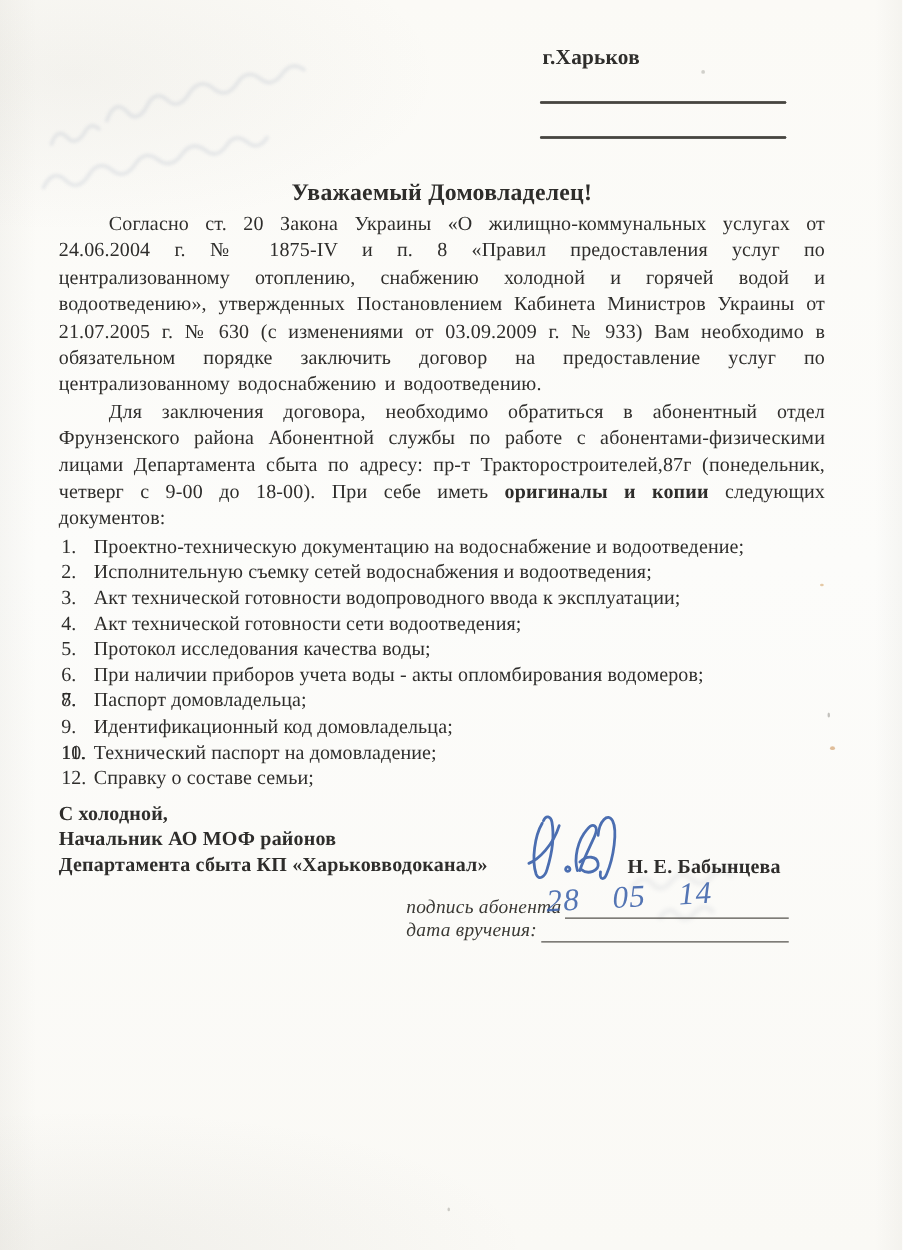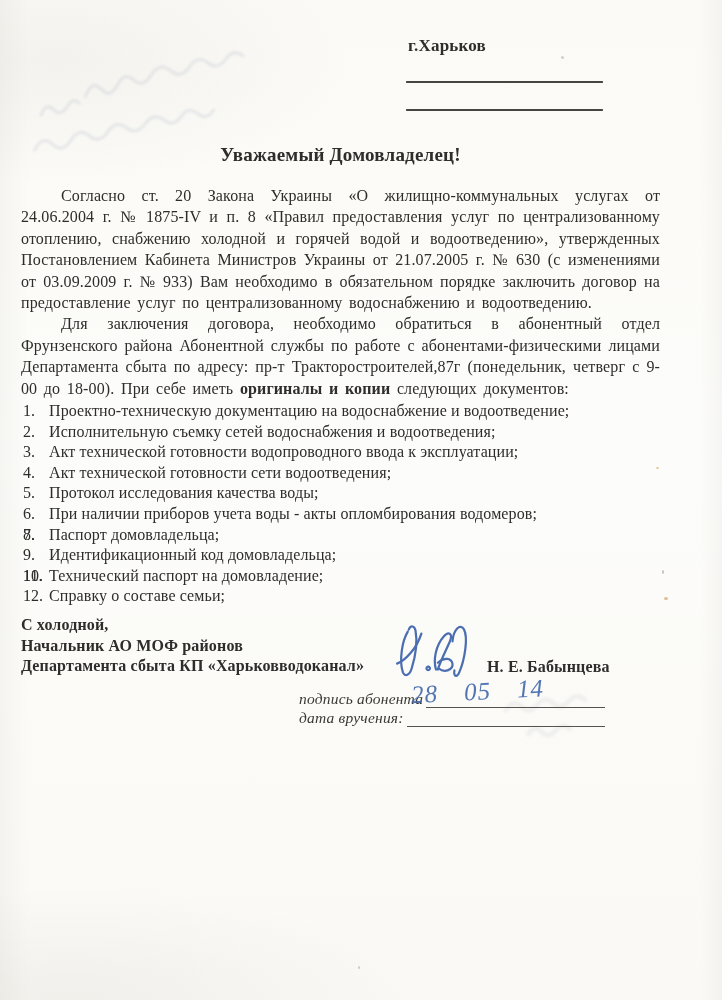--- a/index.html
+++ b/index.html
@@ -17,21 +17,21 @@
   }
   .page::before{
     content:"";position:absolute;inset:0;pointer-events:none;
     background:
       radial-gradient(420px 180px at 8% 6%, rgba(140,135,120,.07), rgba(140,135,120,0) 70%),
       radial-gradient(500px 160px at 10% 100%, rgba(130,125,110,.08), rgba(130,125,110,0) 70%),
       linear-gradient(90deg, rgba(120,115,100,.05), rgba(120,115,100,0) 4%, rgba(120,115,100,0) 97%, rgba(120,115,100,.05));
   }
   .content{
     position:relative;
-    padding:36px 62px 0 21px;
+    padding:36px 62px 0 47px;
   }
   .city{
     margin-left:387px;
     font-weight:bold;
     font-size:17px;line-height:20px;
     letter-spacing:.2px;
   }
   .blank-lines{margin-left:385px;width:197px;}
   .hline{
     height:2px;background:#474540;border-radius:1px;
@@ -47,42 +47,42 @@
     letter-spacing:.2px;
   }
   .para{
     margin:0;
     font-size:16px;line-height:21.4px;
     text-align:justify;
     text-indent:40px;
     word-spacing:2.5px;
     letter-spacing:.12px;
   }
-  .para.first{margin-top:18px;}
+  .para.first{margin-top:2px;}
   .doc-list{
     list-style:none;
     margin:2px 0 0 0;padding:0;
     font-size:16px;line-height:20.6px;
   }
   .doc-list li{
     position:relative;
     padding-left:28px;
     text-align:justify;
     letter-spacing:.1px;
   }
   .doc-list .num{position:absolute;left:2px;top:0;letter-spacing:0;}
   .para.warning{margin-top:6px;line-height:21.8px;}
   .signoff{
     margin-top:8px;
     font-weight:bold;
     font-size:16px;line-height:20.5px;
     letter-spacing:.15px;
   }
   .so-row{position:relative;height:21px;}
-  .signer-name{position:absolute;left:466px;top:1px;white-space:nowrap;}
+  .signer-name{position:absolute;left:455px;top:1px;white-space:nowrap;}
   .signature-svg{
     position:absolute;left:366px;top:-38px;
     width:94px;height:68px;
     opacity:.92;
   }
   .footer{
     position:relative;
     margin:12px 0 0 278px;
     width:306px;
     font-style:italic;

